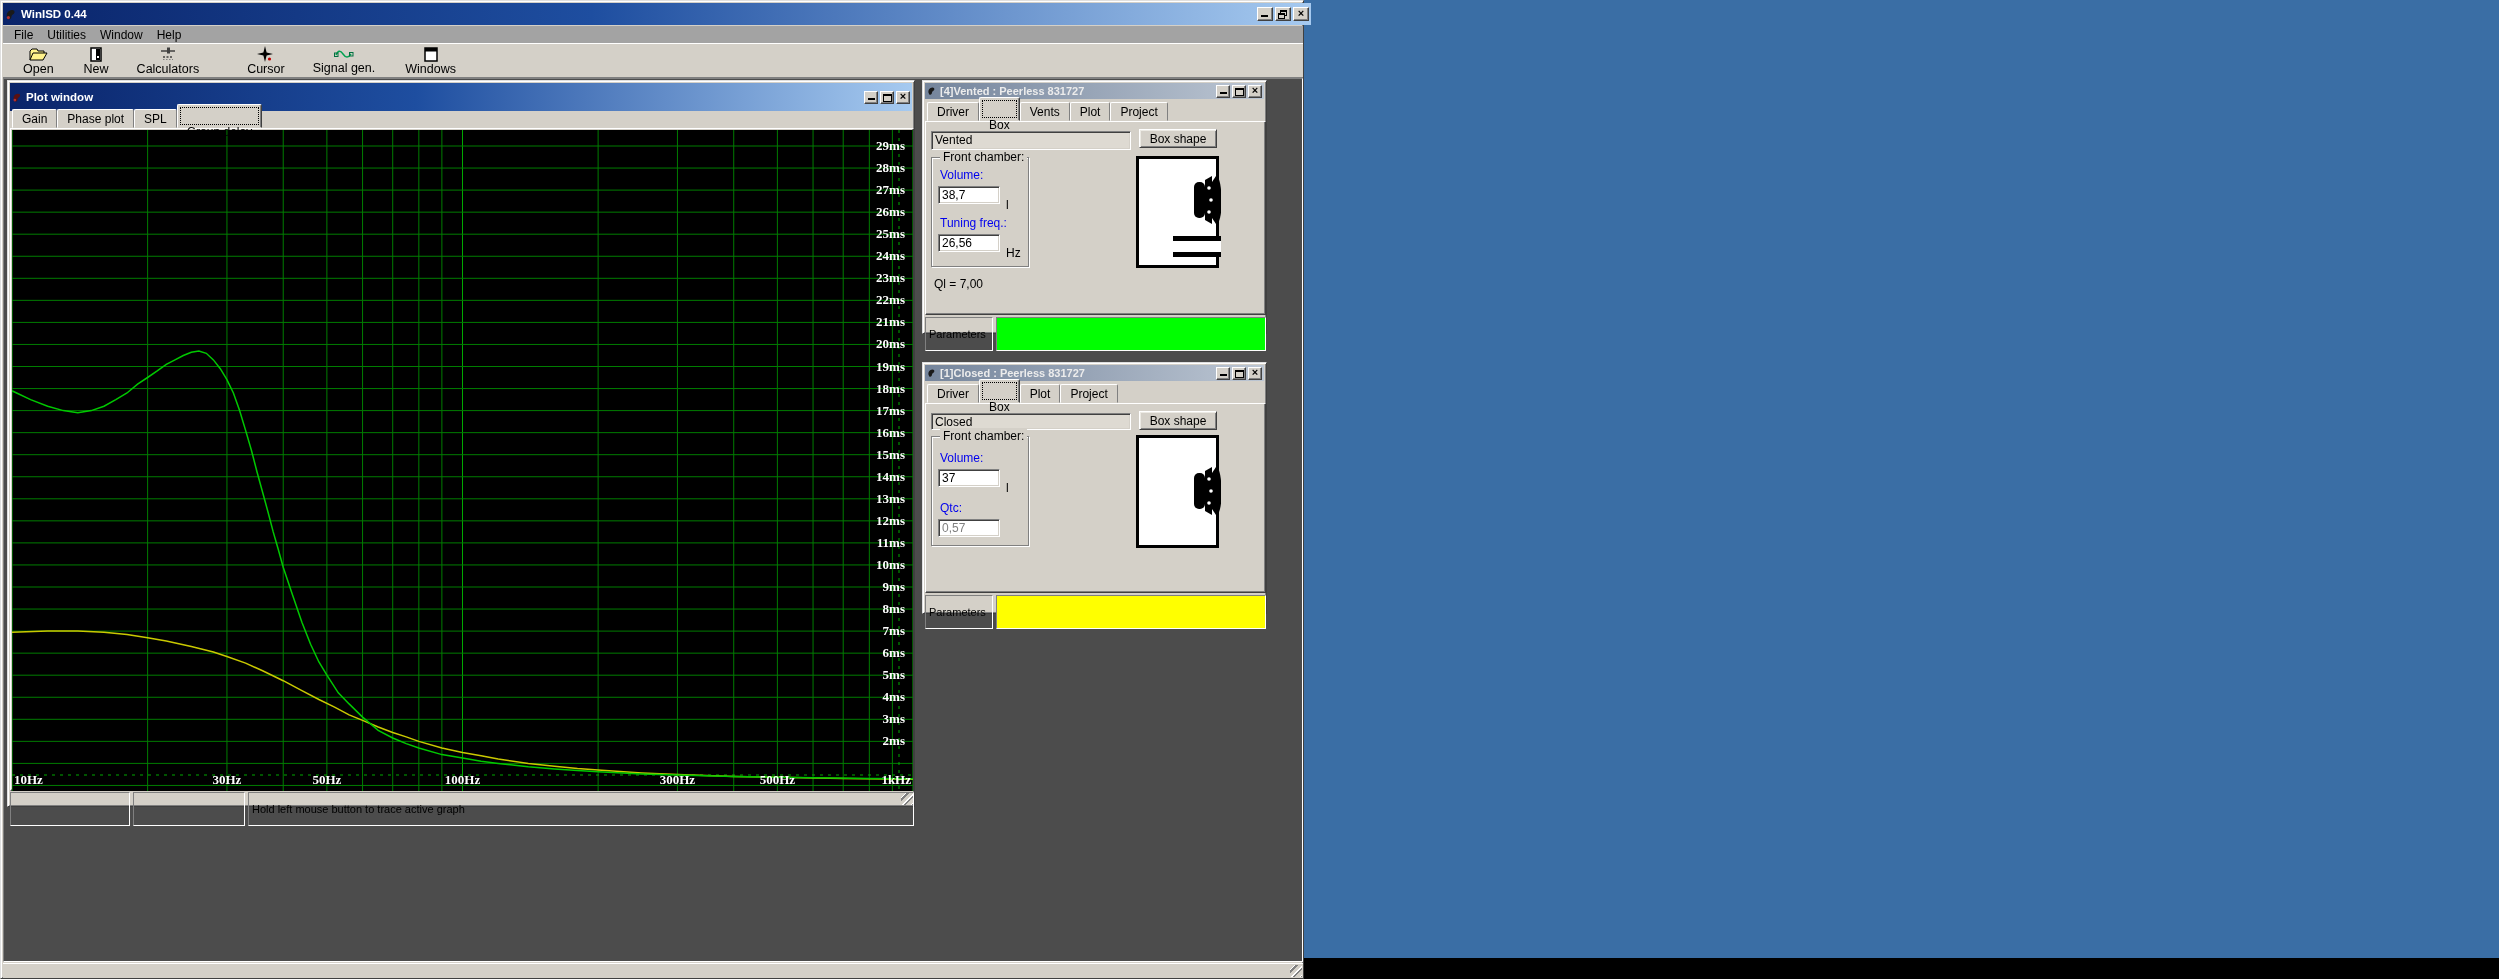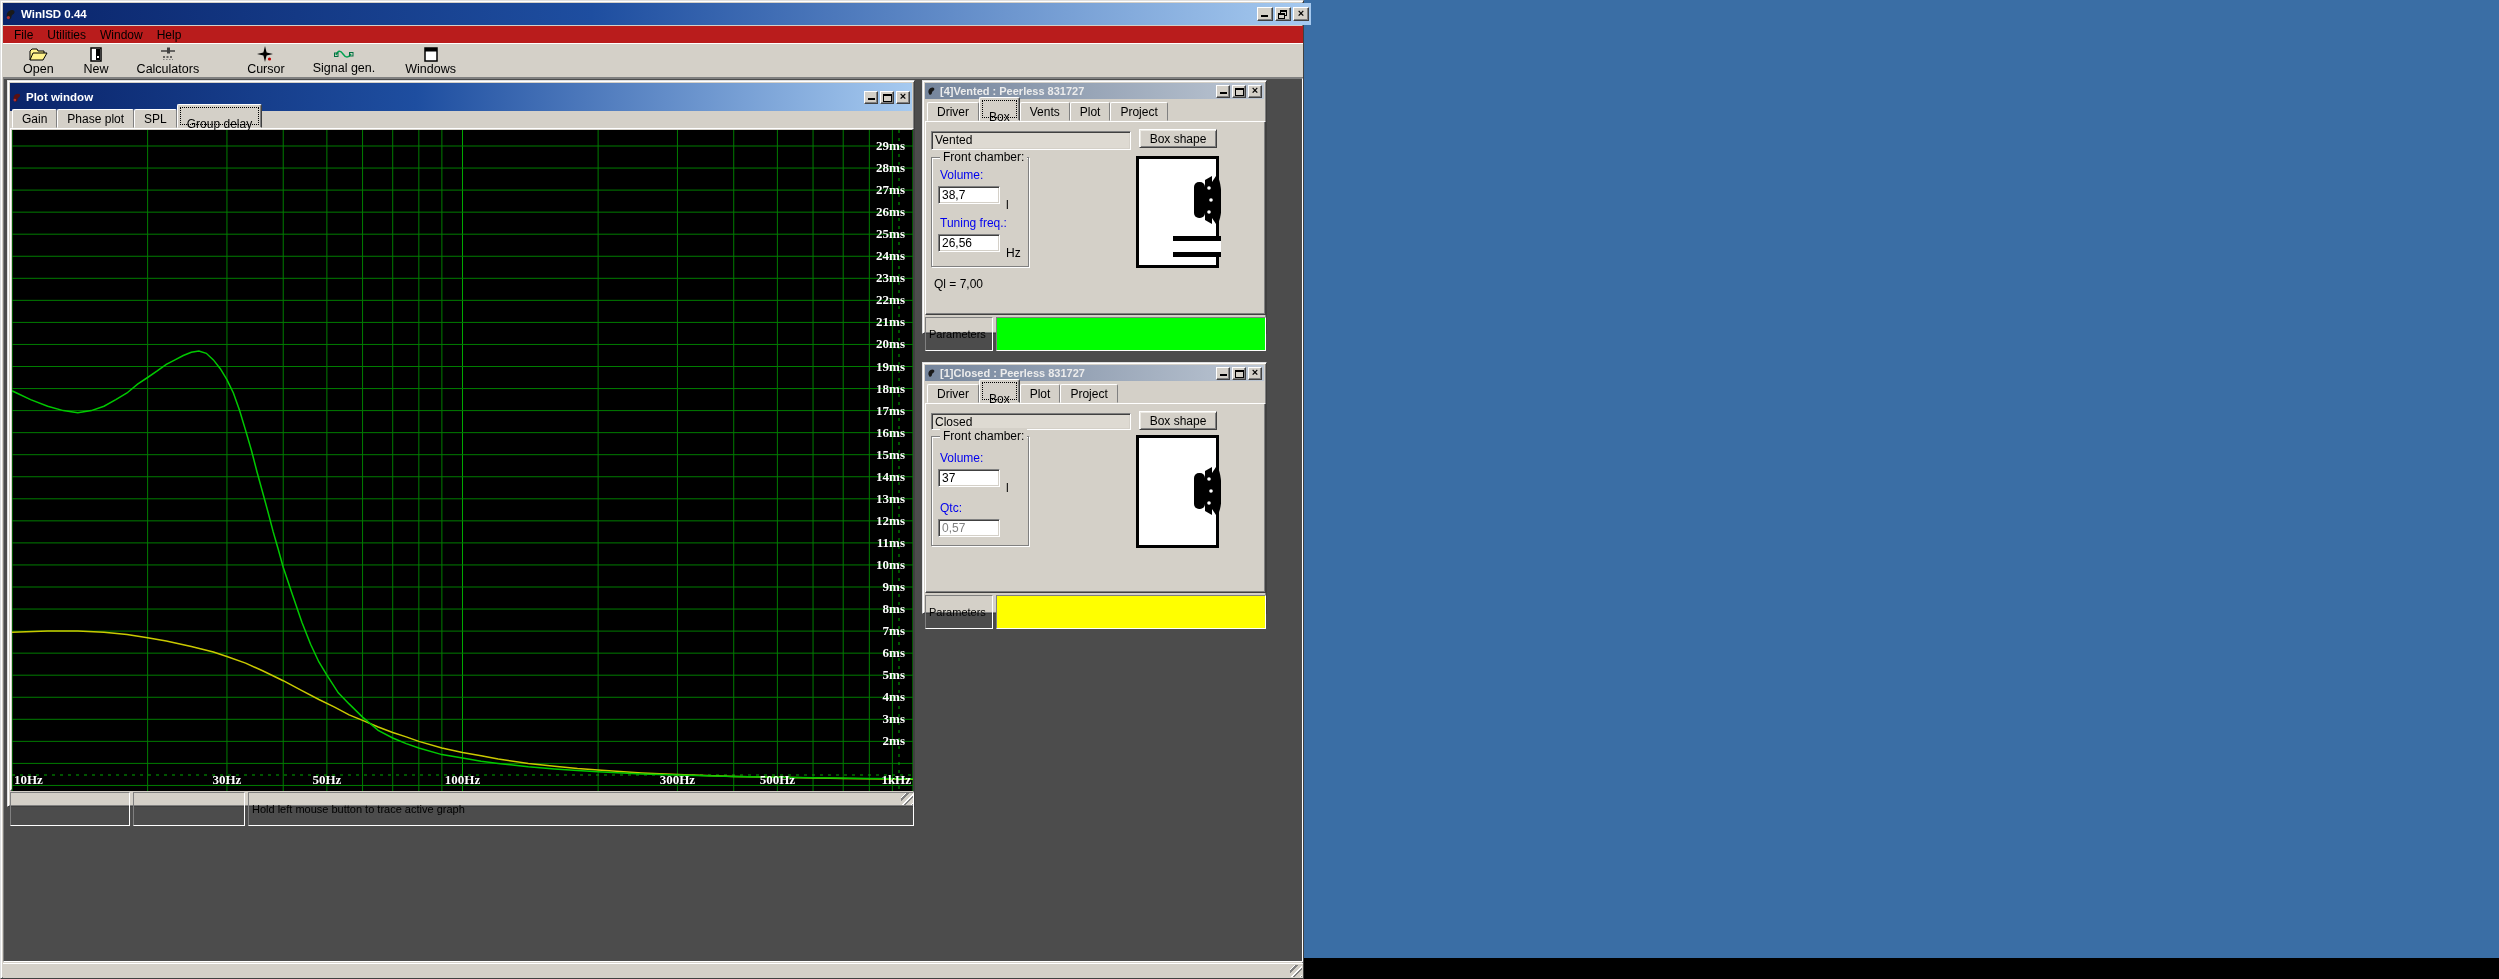--- a/index.html
+++ b/index.html
@@ -22,34 +22,34 @@
           border-color:#FFFFFF #404040 #404040 #FFFFFF;box-shadow:inset -1px -1px 0 #808080;
           display:flex;align-items:center;justify-content:center;position:relative;}
   .tb-btn.small{width:14px;height:13px;}
   .g-min{position:absolute;left:3px;bottom:3px;width:7px;height:2px;background:#000;}
   .g-max{position:absolute;left:2px;top:2px;width:9px;height:8px;border:1px solid #000;border-top-width:2px;}
   .g-rest1{position:absolute;left:4px;top:2px;width:7px;height:6px;border:1px solid #000;border-top-width:2px;background:#D4D0C8;}
   .g-rest2{position:absolute;left:2px;top:5px;width:7px;height:6px;border:1px solid #000;border-top-width:2px;background:#D4D0C8;}
   .g-x{font:bold 11px "Liberation Sans",sans-serif;line-height:1;margin-top:-1px;}
 
   
-  .menubar{display:flex;align-items:center;padding-left:4px;background:#b91c1c;}
+  .menubar{display:flex;align-items:center;padding-left:4px;background:#a3a3a3;}
   .menu-item{padding:1px 7px;}
   .toolbar{display:flex;align-items:flex-start;background:#D4D0C8;
            border-top:1px solid #fff;border-bottom:1px solid #808080;}
   .tool-btn{display:flex;flex-direction:column;align-items:center;justify-content:center;
             gap:1px;padding:2px 6px;height:33px;}
   .tool-btn svg{display:block;}
   .tool-label{font-size:12.5px;line-height:12px;}
 
   
   .tabs{display:flex;align-items:flex-end;padding-left:2px;}
   .tab{height:19px;padding:2px 9px 2px;background:#D4D0C8;font-size:12px;white-space:nowrap;
        border:1px solid;border-color:#FFFFFF #808080 #D4D0C8 #FFFFFF;border-radius:2px 2px 0 0;}
-  .tab.sel{height:24px;padding-top:12px;border-color:#FFFFFF #404040 #D4D0C8 #FFFFFF;
+  .tab.sel{height:24px;padding-top:20px;border-color:#FFFFFF #404040 #D4D0C8 #FFFFFF;
            position:relative;z-index:3;outline:1px dotted #000;outline-offset:-4px;
            box-shadow:inset -1px 0 0 #808080;}
   .tabpanel{background:#D4D0C8;border:1px solid;border-color:#FFFFFF #404040 #404040 #FFFFFF;
             box-shadow:inset -1px -1px 0 #808080;}
 
   
   .sunken{border:1px solid;border-color:#808080 #FFFFFF #FFFFFF #808080;}
   .field{background:#FFFFFF;border:1px solid;border-color:#808080 #FFFFFF #FFFFFF #808080;
          box-shadow:inset 1px 1px 0 #404040, inset -1px -1px 0 #D4D0C8;
          font-family:"Liberation Sans",sans-serif;font-size:12px;padding:1px 3px;color:#000;}

